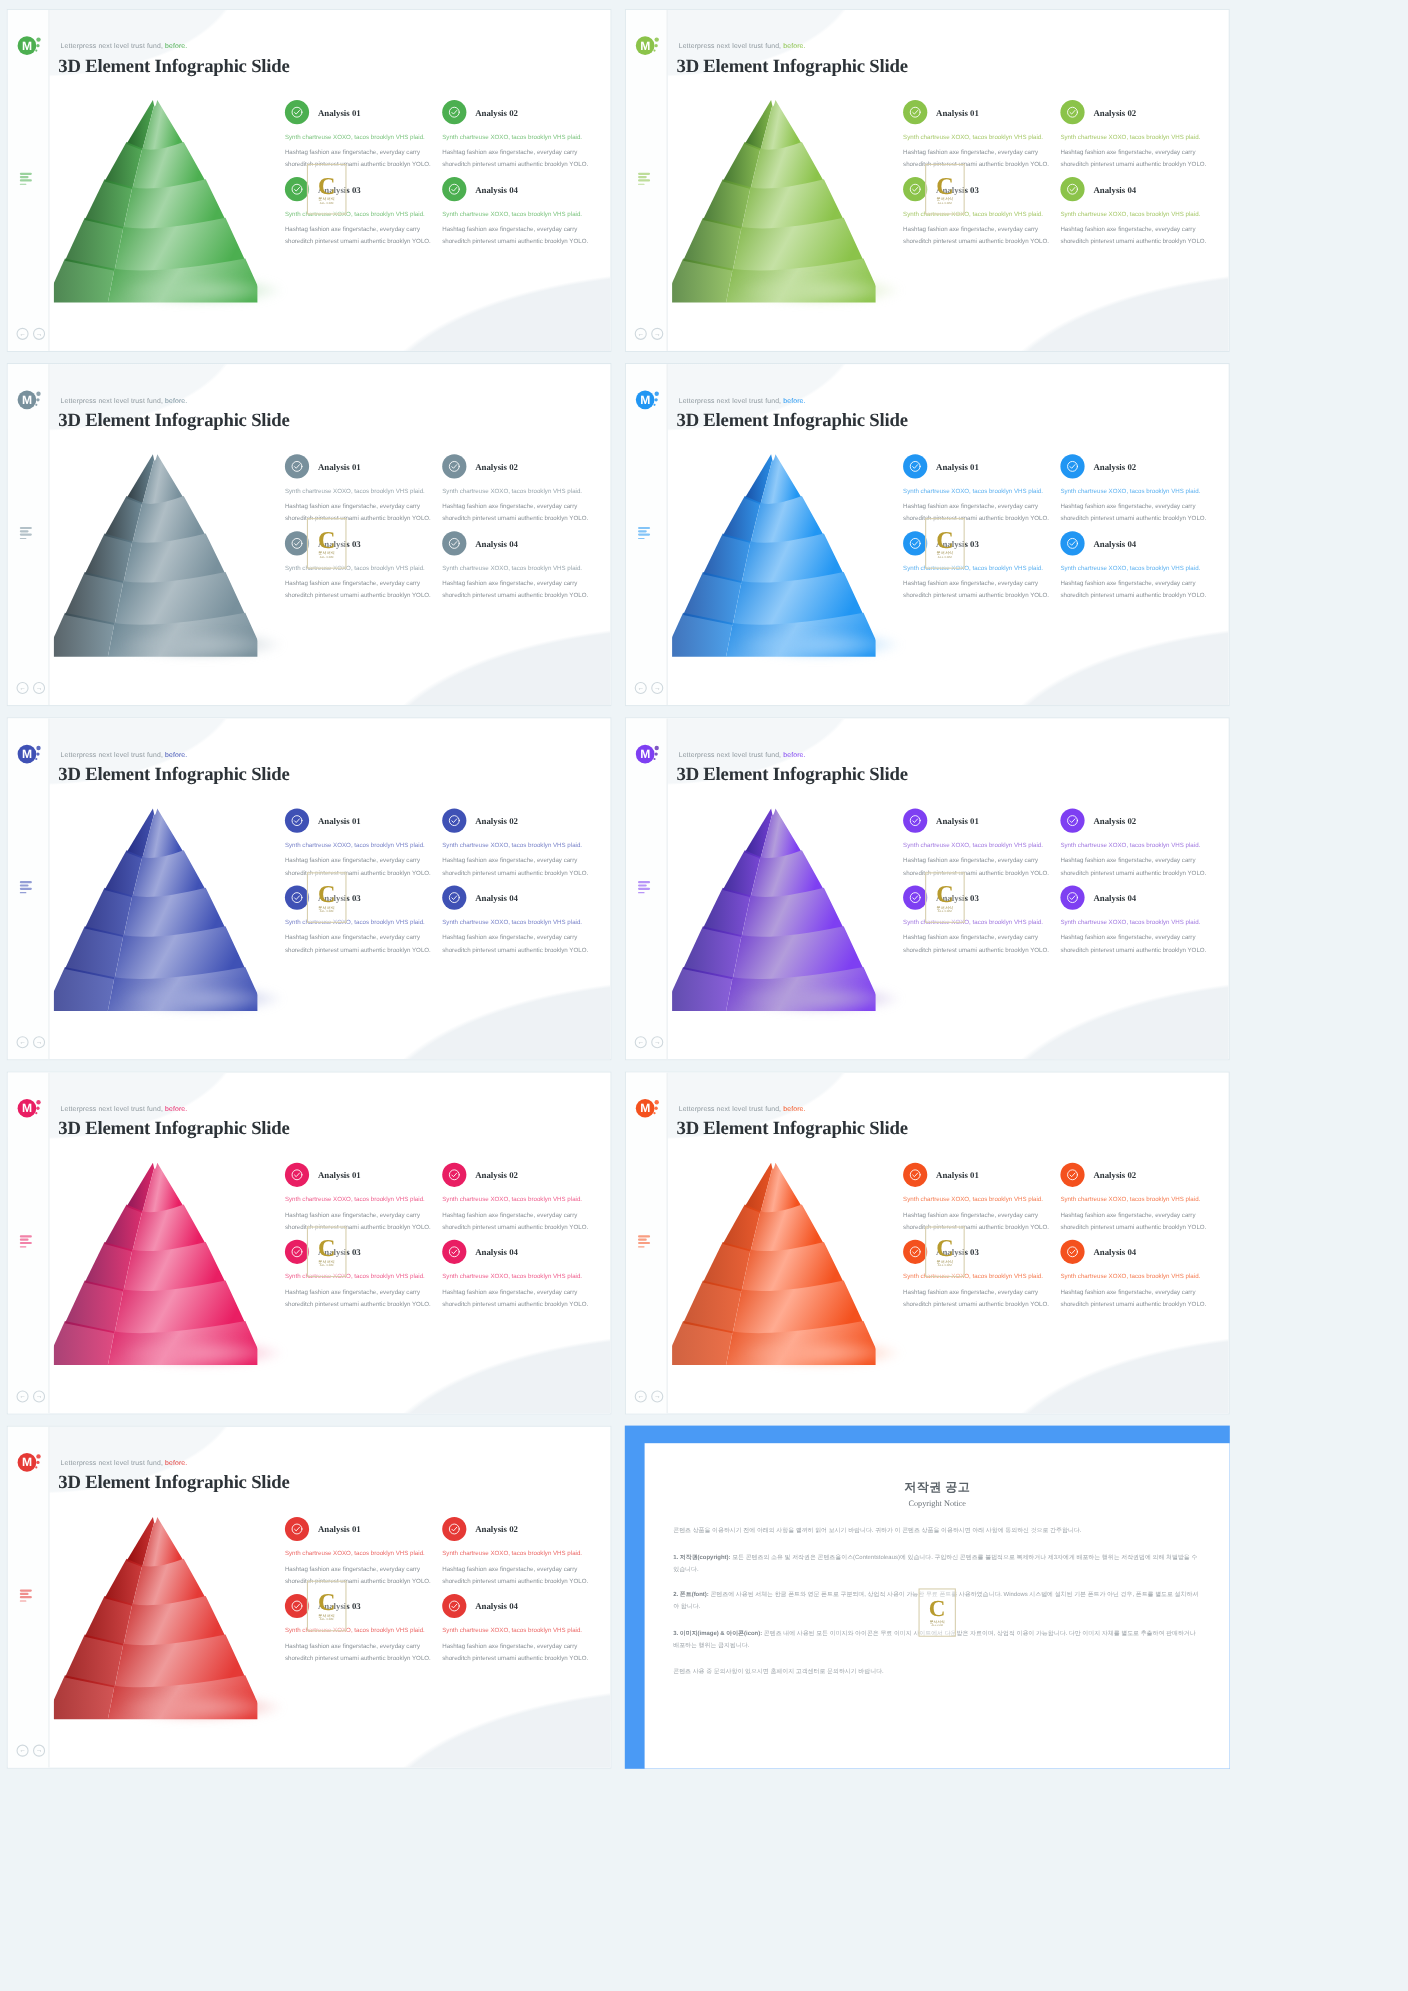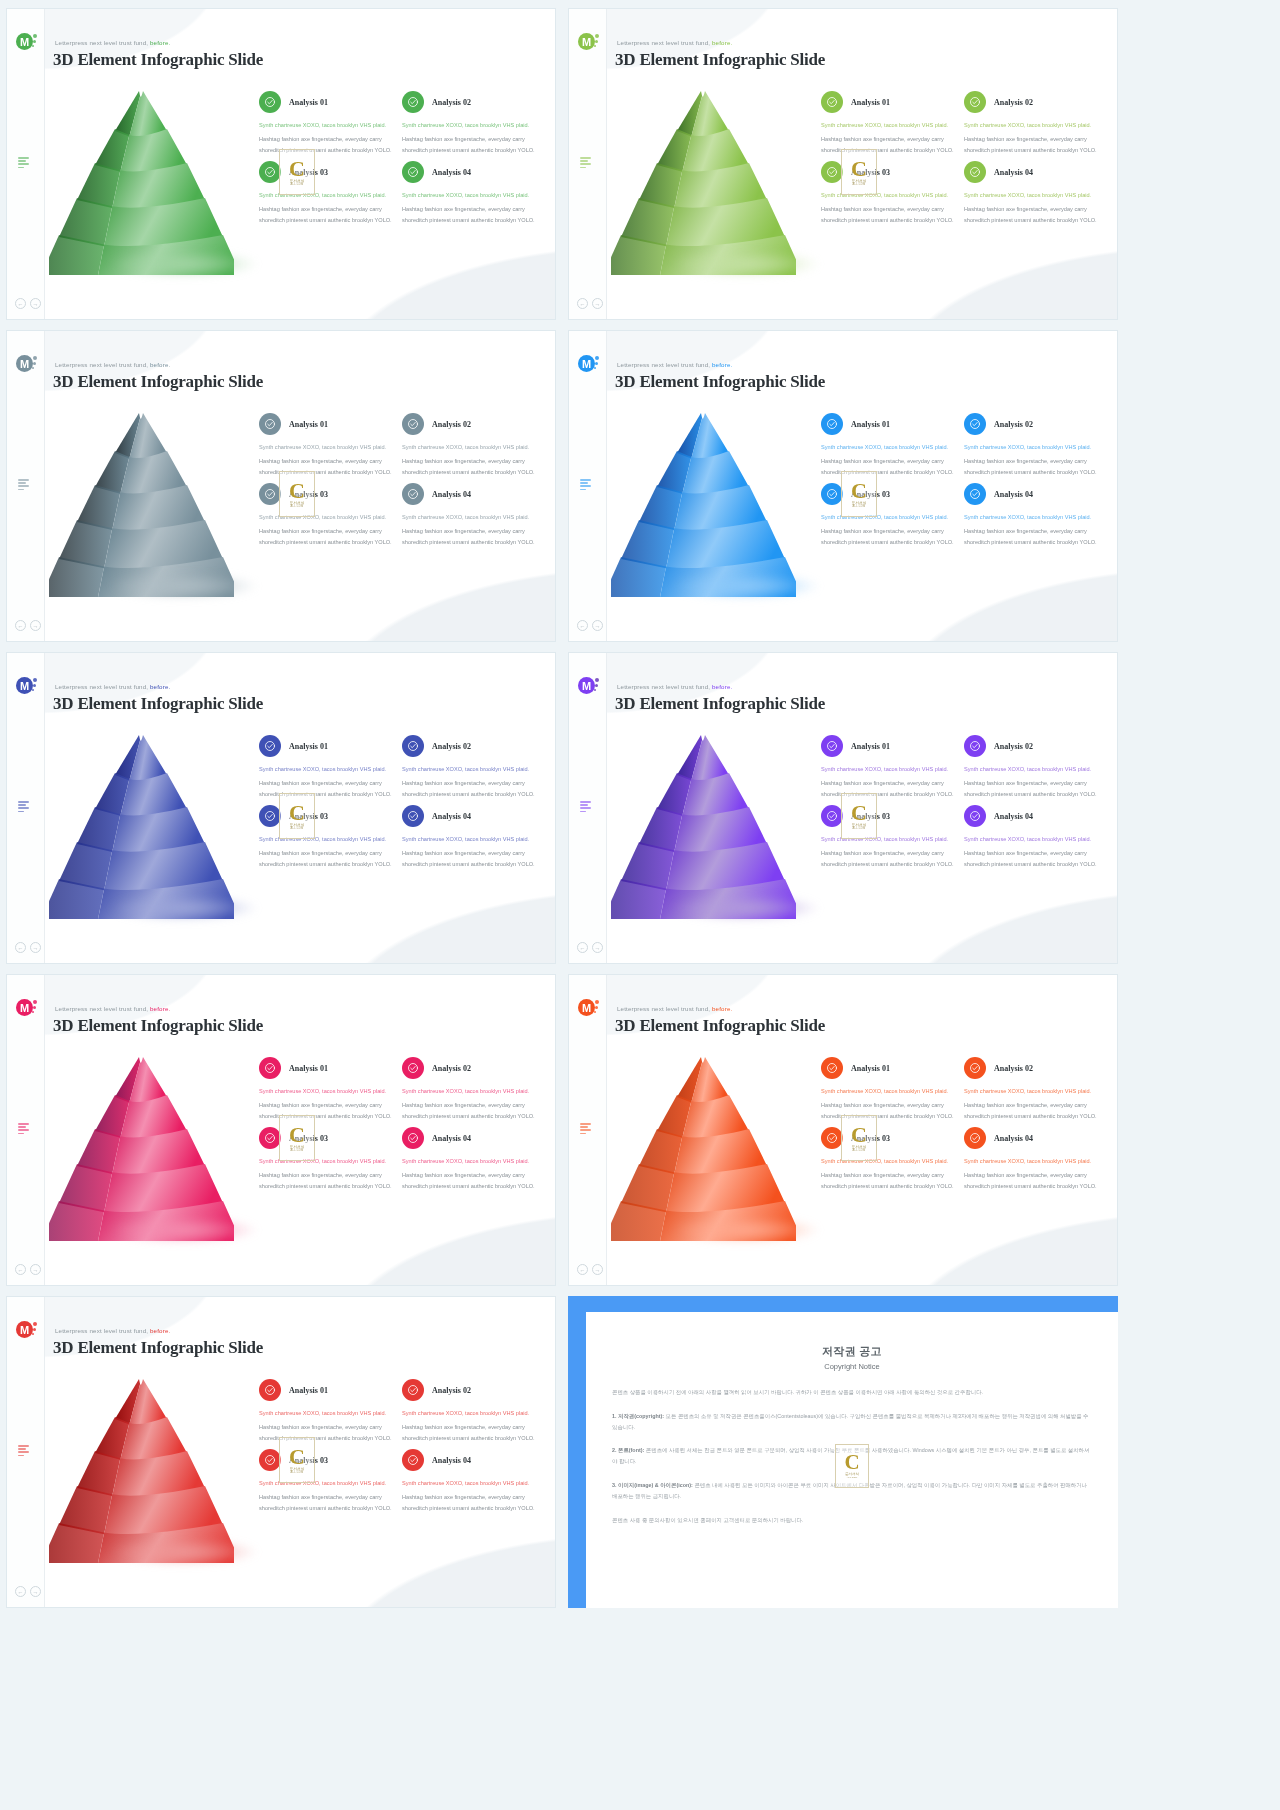--- a/index.html
+++ b/index.html
@@ -140,21 +140,21 @@
   .cpaper {
     position: absolute; left: 18px; top: 16px; right: 0; bottom: 0;
     background: #fff;
     padding: 32px 26px 0 26px;
   }
   .ctitle-ko {
     text-align: center; font-size: 11px; color: #5a6268; font-weight: 700;
     letter-spacing: .3px;
   }
   .ctitle-en {
-    text-align: center; font-size: 7.5px; color: #6b7278; margin-top: 3px;
+    text-align: center; font-size: 7.5px; color: #6b7278; margin-top: 3px; font-family: Liberation Serif, serif;
   }
   .cintro {
     margin-top: 16px; font-size: 5.4px; line-height: 2.0; color: #9aa1a7;
   }
   .csec { margin-top: 13px; font-size: 5.4px; line-height: 2.0; color: #9aa1a7; }
   .csec b { color: #7d848a; font-weight: 700; }
   .coutro { margin-top: 13px; font-size: 5.4px; line-height: 2.0; color: #9aa1a7; }
   .cwm {
     position: absolute; left: 50%; top: 132px; transform: translateX(-50%);
     width: 34px; height: 44px; border: 1px solid #d8cfae; background: rgba(255,255,255,.4);

